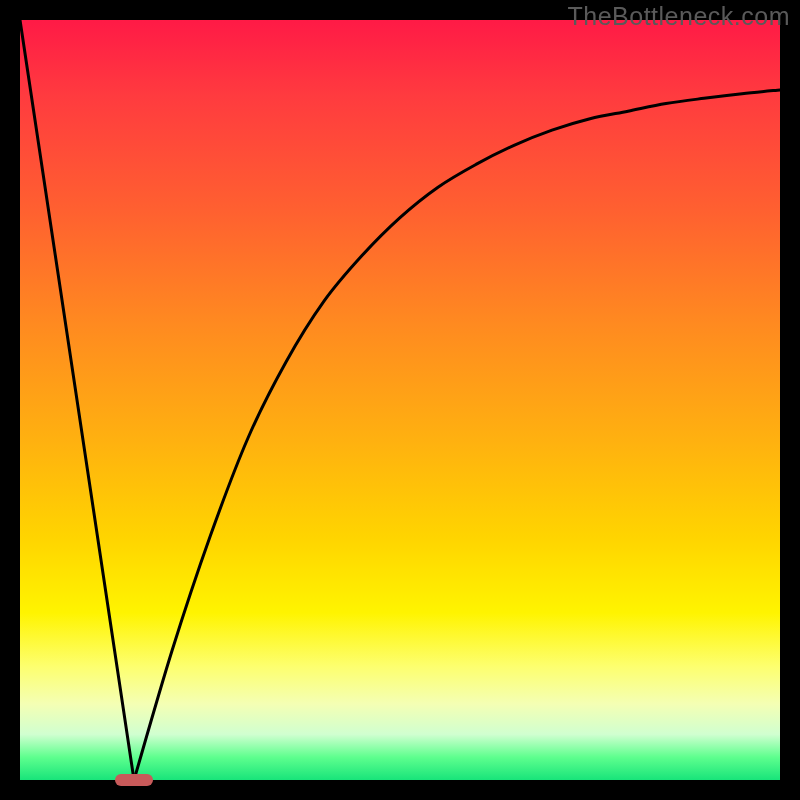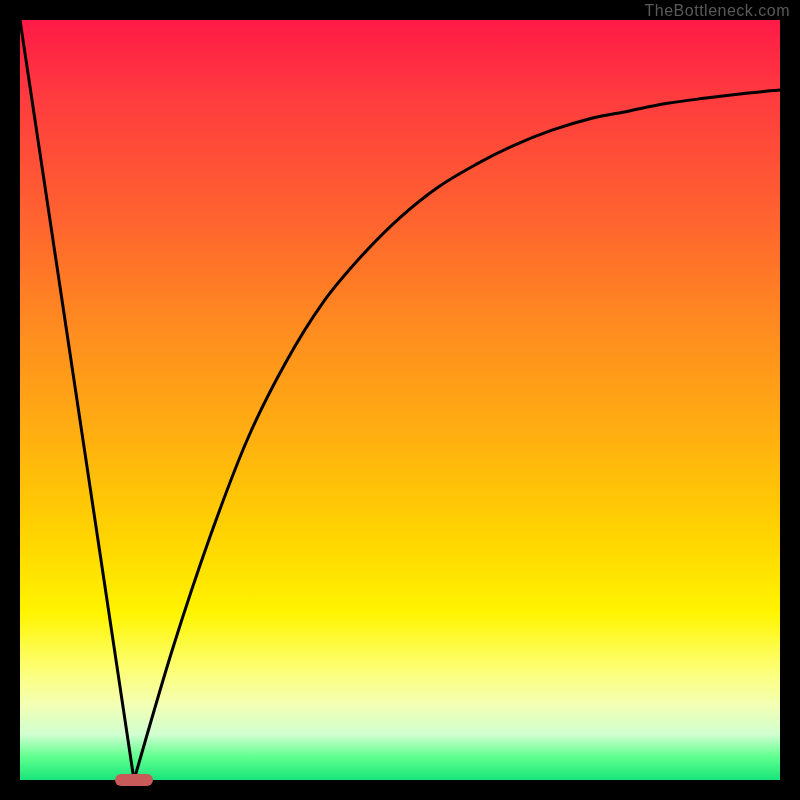--- a/index.html
+++ b/index.html
@@ -40,21 +40,21 @@
       #d0ffd0 94%,
       #5eff8e 97%,
       #18e47a 100%
     );
   }
   .watermark {
     position: absolute;
     top: 2px;
     right: 10px;
     color: #5a5a5a;
-    font-size: 16px;
+    font-size: 25px;
     letter-spacing: 0.5px;
     font-weight: 500;
     user-select: none;
   }
   svg.curves {
     position: absolute;
     left: 0;
     top: 0;
     width: 760px;
     height: 760px;

